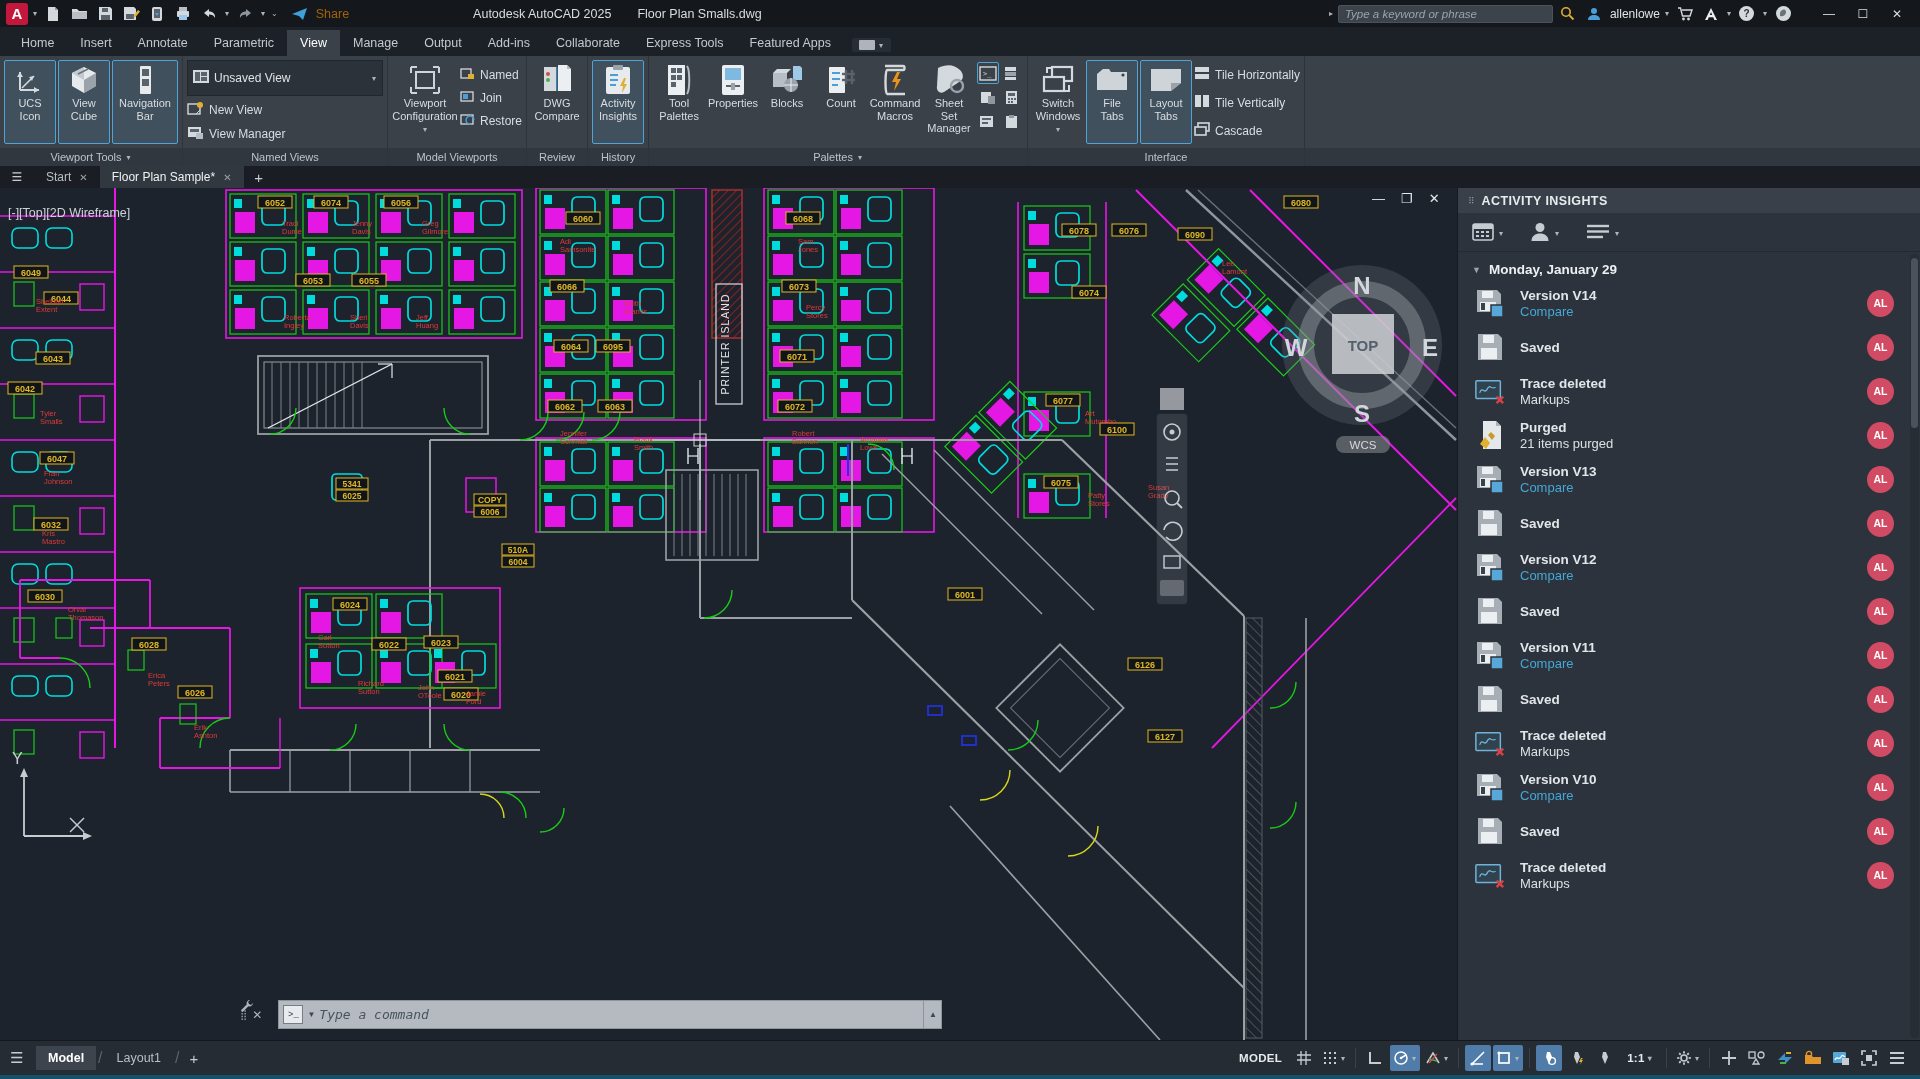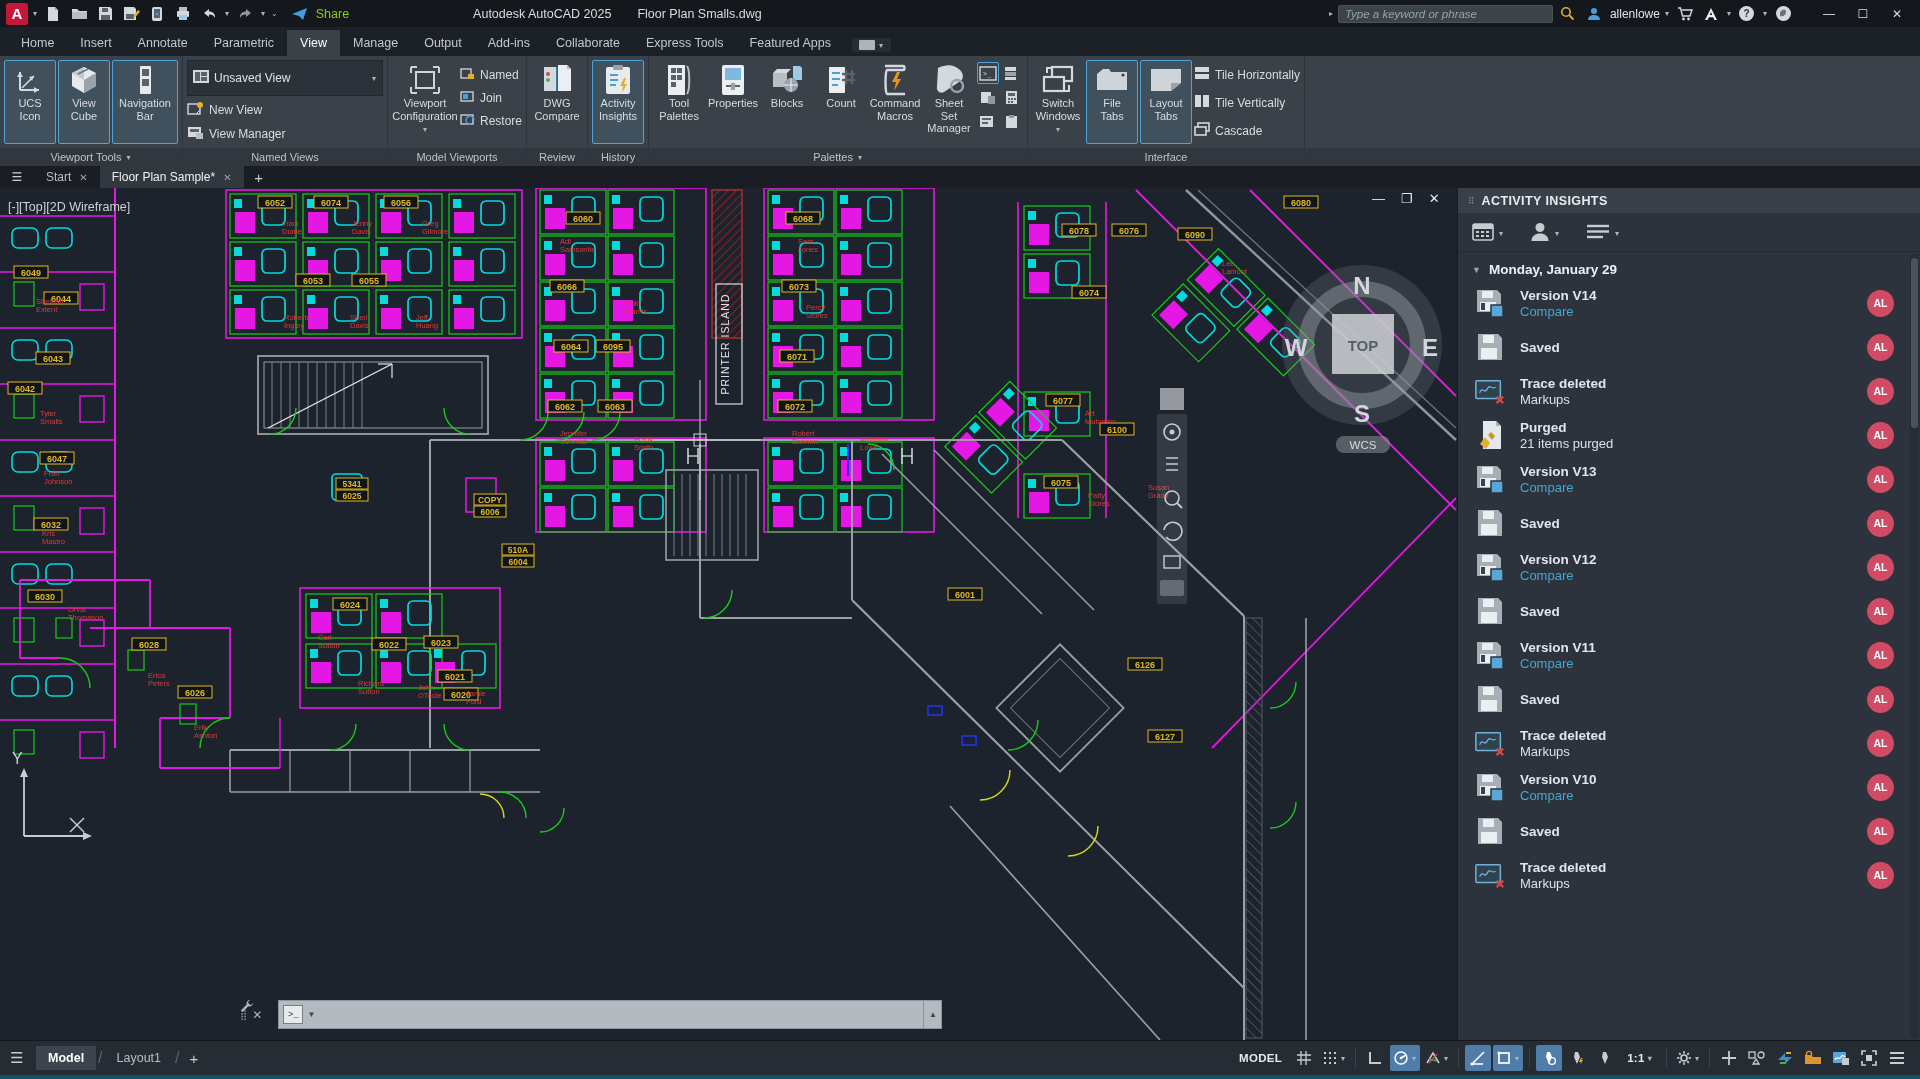--- a/index.html
+++ b/index.html
@@ -4,21 +4,21 @@
 <style>
 *{box-sizing:border-box;margin:0;padding:0;user-select:none}
 html,body{width:1920px;height:1079px;overflow:hidden;background:#14181d;
   font-family:"Liberation Sans",sans-serif;color:#d6dade}
 .tb{height:27px;display:flex;align-items:center;background:#14181d;padding:0 6px;gap:4px}
 .alogo{width:22px;height:22px;background:#c4173c;border-radius:3px;color:#fff;font-weight:bold;
   font-size:15px;display:flex;align-items:center;justify-content:center}
 .qic{width:22px;height:20px;display:flex;align-items:center;justify-content:center}
 .qic svg{display:block}
 .caret{font-size:8px;color:#aeb4ba;margin:0 1px}
-.share{display:flex;align-items:center;gap:5px;font-size:12.5px;color:#84cc16;margin-left:6px}
+.share{display:flex;align-items:center;gap:5px;font-size:12.5px;color:#a16207;margin-left:6px}
 .title{flex:0 0 auto;margin-left:120px;font-size:12.5px;color:#d9dde1;display:flex;gap:26px}
 .tspacer{flex:1}
 .tsearch{width:215px;height:18px;background:#3c434b;border:1px solid #4a525b;border-radius:2px;
   color:#cfd4d9;font-size:11.5px;font-style:italic;padding:0 6px;outline:none}
 .tsearch::placeholder{color:#9aa3ac;font-style:italic}
 .tuser{display:flex;align-items:center;gap:5px;font-size:12px;color:#e0e4e8}
 .winbtns{display:flex;gap:0;margin-left:14px}
 .winbtn{width:34px;height:24px;display:flex;align-items:center;justify-content:center;color:#d9dde1;font-size:12px}
 .tabrow{height:29px;background:#1c2127;display:flex;align-items:flex-end;padding-left:8px;font-size:12.5px}
 .rtab{padding:6px 13px;color:#c3c9cf;cursor:default}
@@ -47,21 +47,21 @@
 .mini.hl{border-color:#4ea3d8}
 .ftabs{height:22px;background:#1a1e24;display:flex;align-items:stretch;font-size:12px}
 .fham{width:34px;display:flex;align-items:center;justify-content:center;color:#c8ccd1}
 .ftab{display:flex;align-items:center;gap:8px;padding:0 12px;color:#b9bfc6}
 .ftab.act{background:#32383f;color:#eef1f3}
 .ftab .x{font-size:10px;color:#9aa2aa}
 .fplus{width:30px;display:flex;align-items:center;justify-content:center;color:#c8ccd1;font-size:15px}
 .main{display:flex;height:852px}
 .canvas{position:relative;width:1457px;height:852px;background:#1d232c;overflow:hidden}
 .canvas svg{position:absolute;left:0;top:0}
-.vplabel{position:absolute;left:8px;top:12px;font-size:12.5px;color:#ced3d8;z-index:4}
+.vplabel{position:absolute;left:8px;top:18px;font-size:12.5px;color:#ced3d8;z-index:4}
 .winctl{position:absolute;top:3px;left:1372px;display:flex;gap:16px;z-index:4;color:#e6eaed;font-size:13px}
 .cmdbar{position:absolute;left:240px;top:811px;height:31px;display:flex;align-items:center;z-index:5}
 .cmdgrip{color:#8f969e;font-size:10px;letter-spacing:-1px;margin-right:6px}
 .cmdx{color:#aeb4ba;font-size:12px;margin-right:8px}
 .cmdwr{color:#aeb4ba;margin-right:8px}
 .cmdbox{width:646px;height:29px;background:rgba(202,207,212,0.88);border:1px solid #8d949b;
   display:flex;align-items:center;padding:0 4px;gap:4px}
 .cmdico{width:20px;height:19px;background:#e8ebee;border:1px solid #767d85;display:flex;
   align-items:center;justify-content:center;font-size:9px;color:#2f3a44;font-family:"Liberation Mono",monospace}
 .cmdin{flex:1;background:transparent;border:none;outline:none;font-size:13px;font-style:italic;
@@ -1261,20 +1261,21 @@
       <span class="cmdgrip">⣿</span>
       <span class="cmdx">✕</span>
       <span class="cmdwr">
         <svg width="14" height="14" viewBox="0 0 14 14">
             <path d="M10 1a3.5 3.5 0 0 0-3.3 4.6L1 11.3 2.7 13l5.7-5.7A3.5 3.5 0 0 0 13 4l-2 2-2-1-1-2 2-2z" fill="#aeb4ba"></path>
           </svg>
         </span>
       <span class="cmdbox">
         <span class="cmdico">&gt;_</span>
         <span style="font-size:8px;color:#3c4650">▼</span>
+        <input class="cmdin" placeholder="Type a command" style="">
       </span>
       <span class="cmdup">▲</span>
     </div>
   </div>
 
   <aside class="panel">
     <div class="phead">
       <span class="grip">⠿</span>
       <span class="ptitle">ACTIVITY INSIGHTS</span>
     </div>

